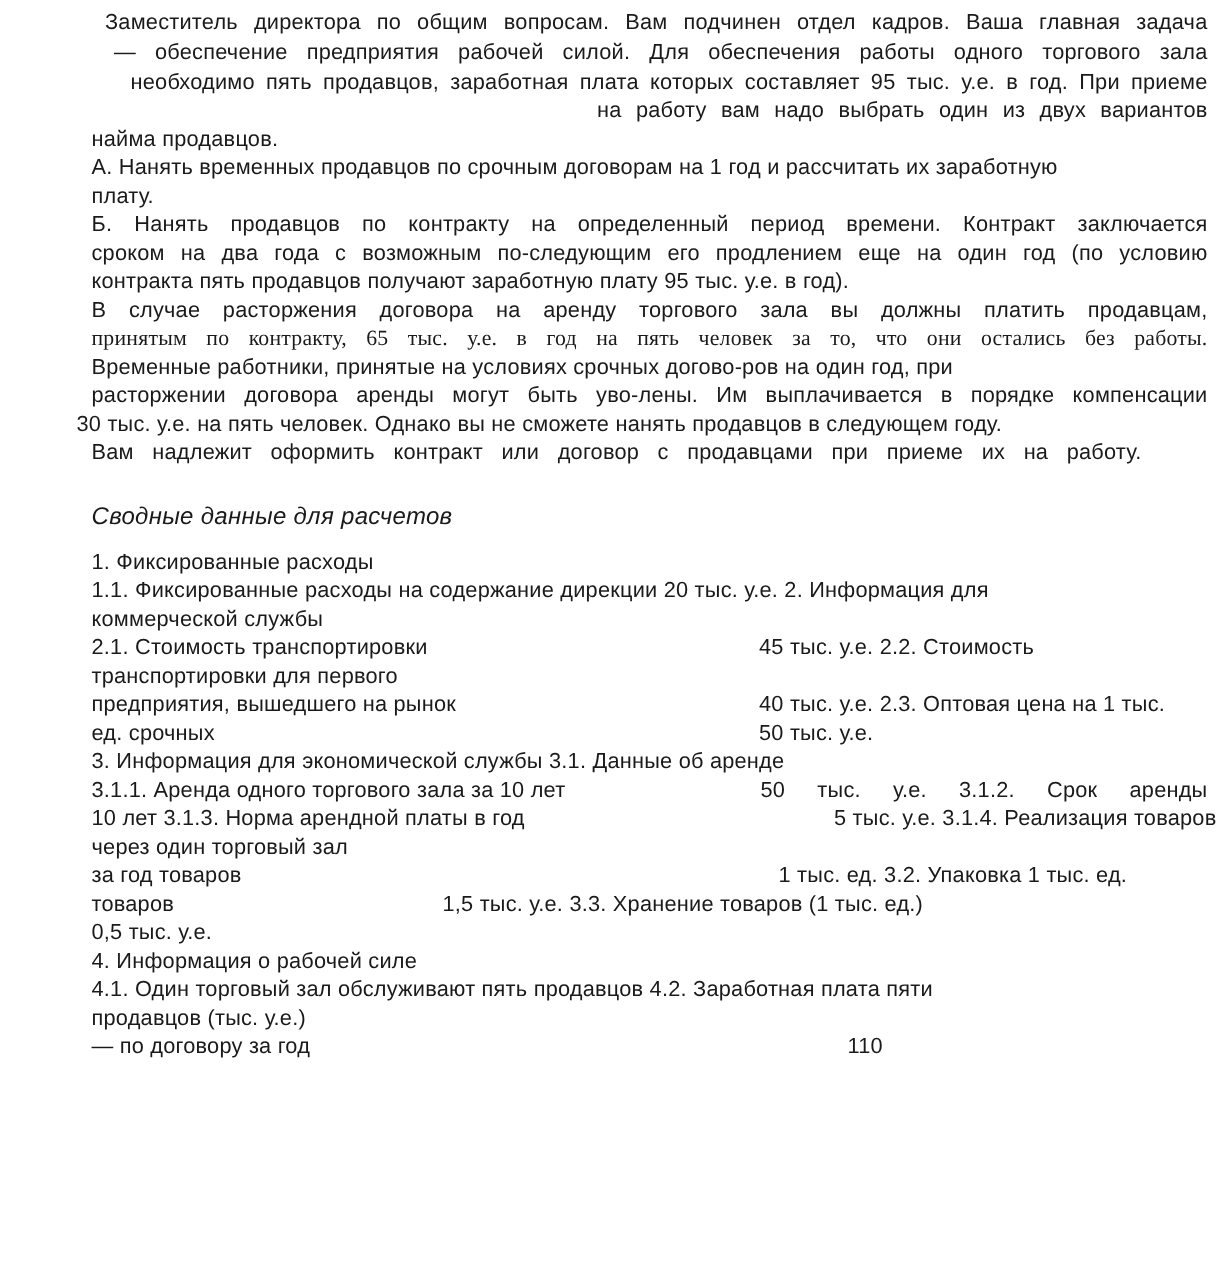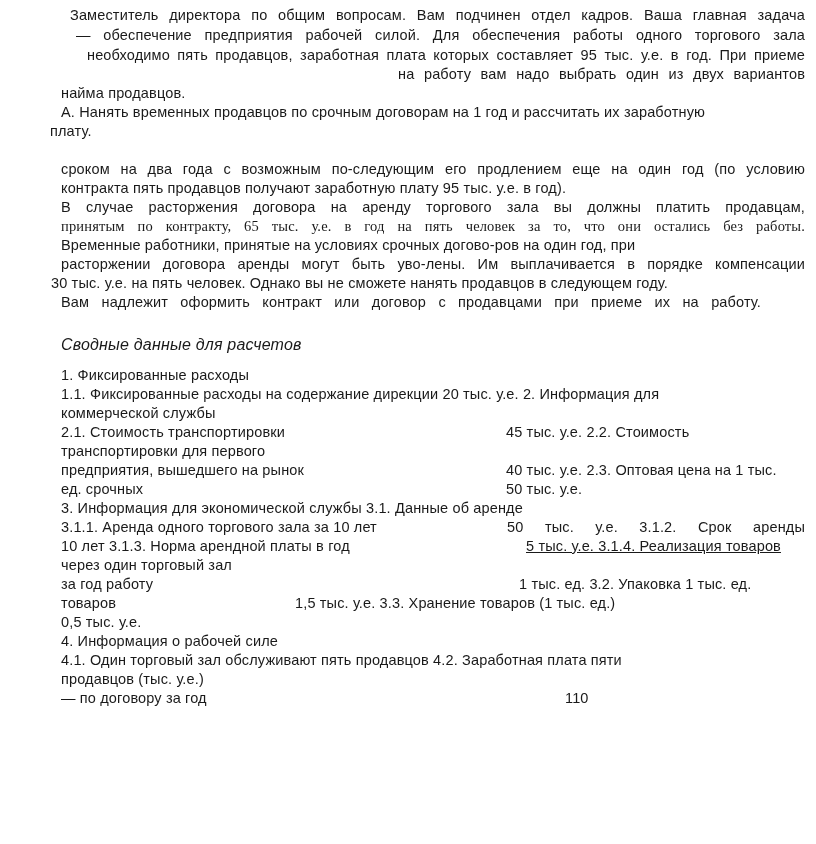--- a/index.html
+++ b/index.html
@@ -42,22 +42,23 @@
 
 <div class="page">
 
   <div class="ln just" style="left:70px; top:6px; width:735px;">Заместитель директора по общим вопросам. Вам подчинен отдел кадров. Ваша главная задача</div>
   <div class="ln just" style="left:76px; top:26px; width:729px;">— обеспечение предприятия рабочей силой. Для обеспечения работы одного торгового зала</div>
   <div class="ln just" style="left:87px; top:46px; width:718px;">необходимо пять продавцов, заработная плата которых составляет 95 тыс. у.е. в год. При приеме</div>
   <div class="ln just" style="left:398px; top:65px; width:407px;">на работу вам надо выбрать один из двух вариантов</div>
   <div class="ln" style="left:61px; top:84px;">найма продавцов.</div>
 
   <div class="ln" style="left:61px; top:103px;">А. Нанять временных продавцов по срочным договорам на 1 год и рассчитать их заработную</div>
-  <div class="ln" style="left:50px; top:122px;">плату.</div>
+  <div class="ln" style="left:61px; top:122px;">плату.</div>
 
+  <div class="ln just" style="left:61px; top:141px; width:744px;">Б. Нанять продавцов по контракту на определенный период времени. Контракт заключается</div>
   <div class="ln just" style="left:61px; top:160px; width:744px;">сроком на два года с возможным по-следующим его продлением еще на один год (по условию</div>
   <div class="ln" style="left:61px; top:179px;">контракта пять продавцов получают заработную плату 95 тыс. у.е. в год).</div>
 
   <div class="ln just" style="left:61px; top:198px; width:744px;">В случае расторжения договора на аренду торгового зала вы должны платить продавцам,</div>
   <div class="ln just" style="left:61px; top:217px; width:744px;font-family:Liberation Serif, serif;">принятым по контракту, 65 тыс. у.е. в год на пять человек за то, что они остались без работы.</div>
   <div class="ln" style="left:61px; top:236px;">Временные работники, принятые на условиях срочных догово-ров на один год, при</div>
   <div class="ln just" style="left:61px; top:255px; width:744px;">расторжении договора аренды могут быть уво-лены. Им выплачивается в порядке компенсации</div>
   <div class="ln" style="left:51px; top:274px;">30 тыс. у.е. на пять человек. Однако вы не сможете нанять продавцов в следующем году.</div>
   <div class="ln just" style="left:61px; top:293px; width:700px;">Вам надлежит оформить контракт или договор с продавцами при приеме их на работу.</div>
 
@@ -77,25 +78,25 @@
 
   <div class="ln" style="left:61px; top:480px;">ед. срочных</div>
   <div class="ln" style="left:506px; top:480px;">50 тыс. у.е.</div>
 
   <div class="ln" style="left:61px; top:499px;">3. Информация для экономической службы 3.1. Данные об аренде</div>
 
   <div class="ln" style="left:61px; top:518px;">3.1.1. Аренда одного торгового зала за 10 лет</div>
   <div class="ln just" style="left:507px; top:518px; width:298px;">50 тыс. у.е. 3.1.2. Срок аренды</div>
 
   <div class="ln" style="left:61px; top:537px;">10 лет 3.1.3. Норма арендной платы в год</div>
-  <div class="ln" style="left:526px; top:537px;text-decoration:underline;">5 тыс. у.е. 3.1.4. Реализация товаров</div>
+  <div class="ln" style="left:556px; top:537px;">5 тыс. у.е. 3.1.4. Реализация товаров</div>
 
   <div class="ln" style="left:61px; top:556px;">через один торговый зал</div>
 
-  <div class="ln" style="left:61px; top:575px;">за год работу</div>
+  <div class="ln" style="left:61px; top:575px;">за год товаров</div>
   <div class="ln" style="left:519px; top:575px;">1 тыс. ед. 3.2. Упаковка 1 тыс. ед.</div>
 
   <div class="ln" style="left:61px; top:594px;">товаров</div>
   <div class="ln" style="left:295px; top:594px;">1,5 тыс. у.е. 3.3. Хранение товаров (1 тыс. ед.)</div>
 
   <div class="ln" style="left:61px; top:613px;">0,5 тыс. у.е.</div>
   <div class="ln" style="left:61px; top:632px;">4. Информация о рабочей силе</div>
   <div class="ln" style="left:61px; top:651px;">4.1. Один торговый зал обслуживают пять продавцов 4.2. Заработная плата пяти</div>
   <div class="ln" style="left:61px; top:670px;">продавцов (тыс. у.е.)</div>
 

